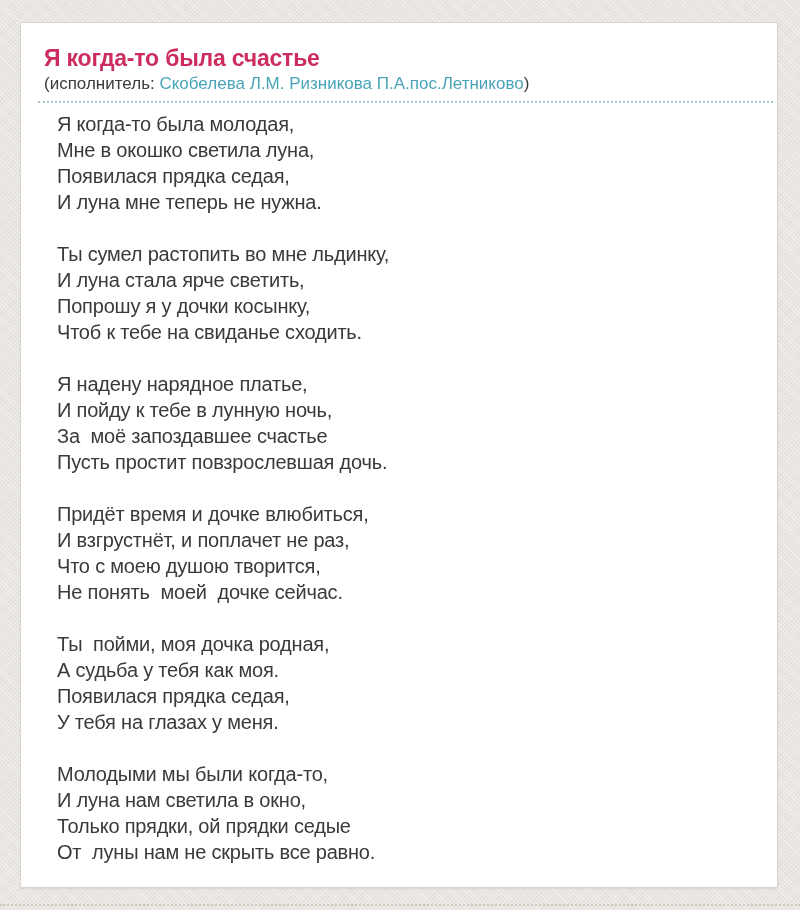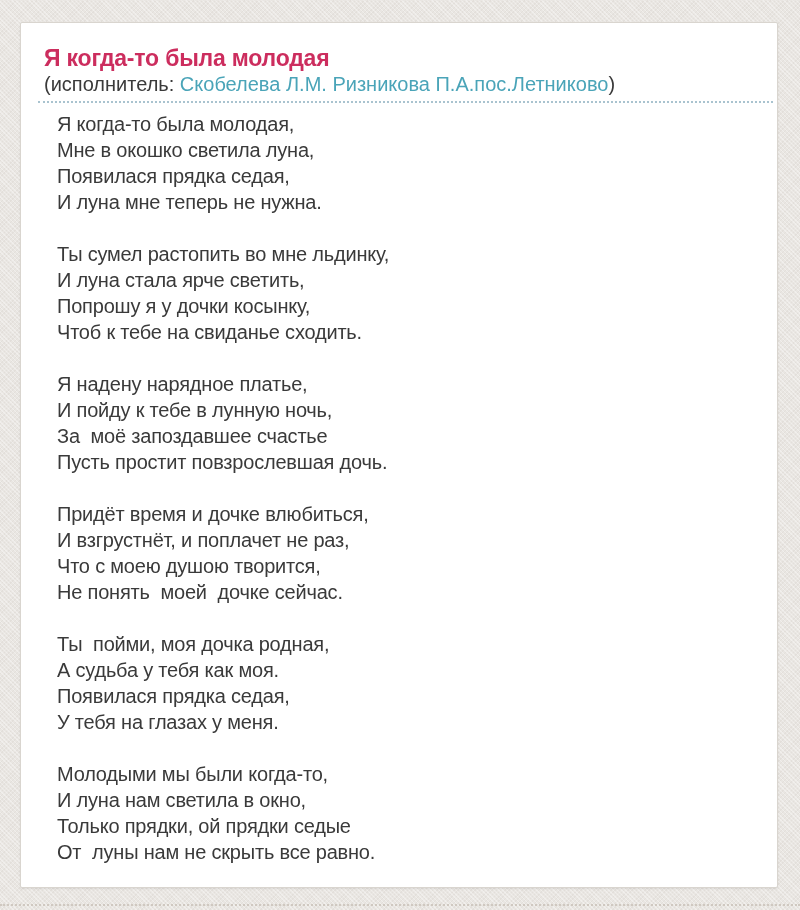--- a/index.html
+++ b/index.html
@@ -38,21 +38,21 @@
   }
   .song-title{
     font-size:23px;
     line-height:26px;
     font-weight:600;
     color:var(--title-pink);
     letter-spacing:-0.2px;
   }
   .subtitle{
     margin-top:3px;
-    font-size:20px;
+    font-size:17px;
     line-height:20px;
     color:var(--text);
   }
   .artist-link{
     color:var(--link-teal);
     cursor:pointer;
   }
   .lyrics{
     margin:8px 0 0 0;
     padding-left:36px;
@@ -95,21 +95,21 @@
     left:0; right:0; bottom:4px;
     border-top:2px dotted #cfc8c0;
   }
 </style>
 </head>
 <body>
 
 <div class="card">
 
   <div class="header">
-    <h1 class="song-title">Я когда-то была молодая</h1>
+    <h1 class="song-title">Я когда-то была счастье</h1>
     <div class="subtitle"><span>(исполнитель: </span><span class="artist-link">Скобелева Л.М. Ризникова П.А.пос.Летниково</span><span>)</span></div>
   </div>
 
   <div class="lyrics">Я когда-то была молодая,
 Мне в окошко светила луна,
 Появилася прядка седая,
 И луна мне теперь не нужна.
 
 Ты сумел растопить во мне льдинку,
 И луна стала ярче светить,

